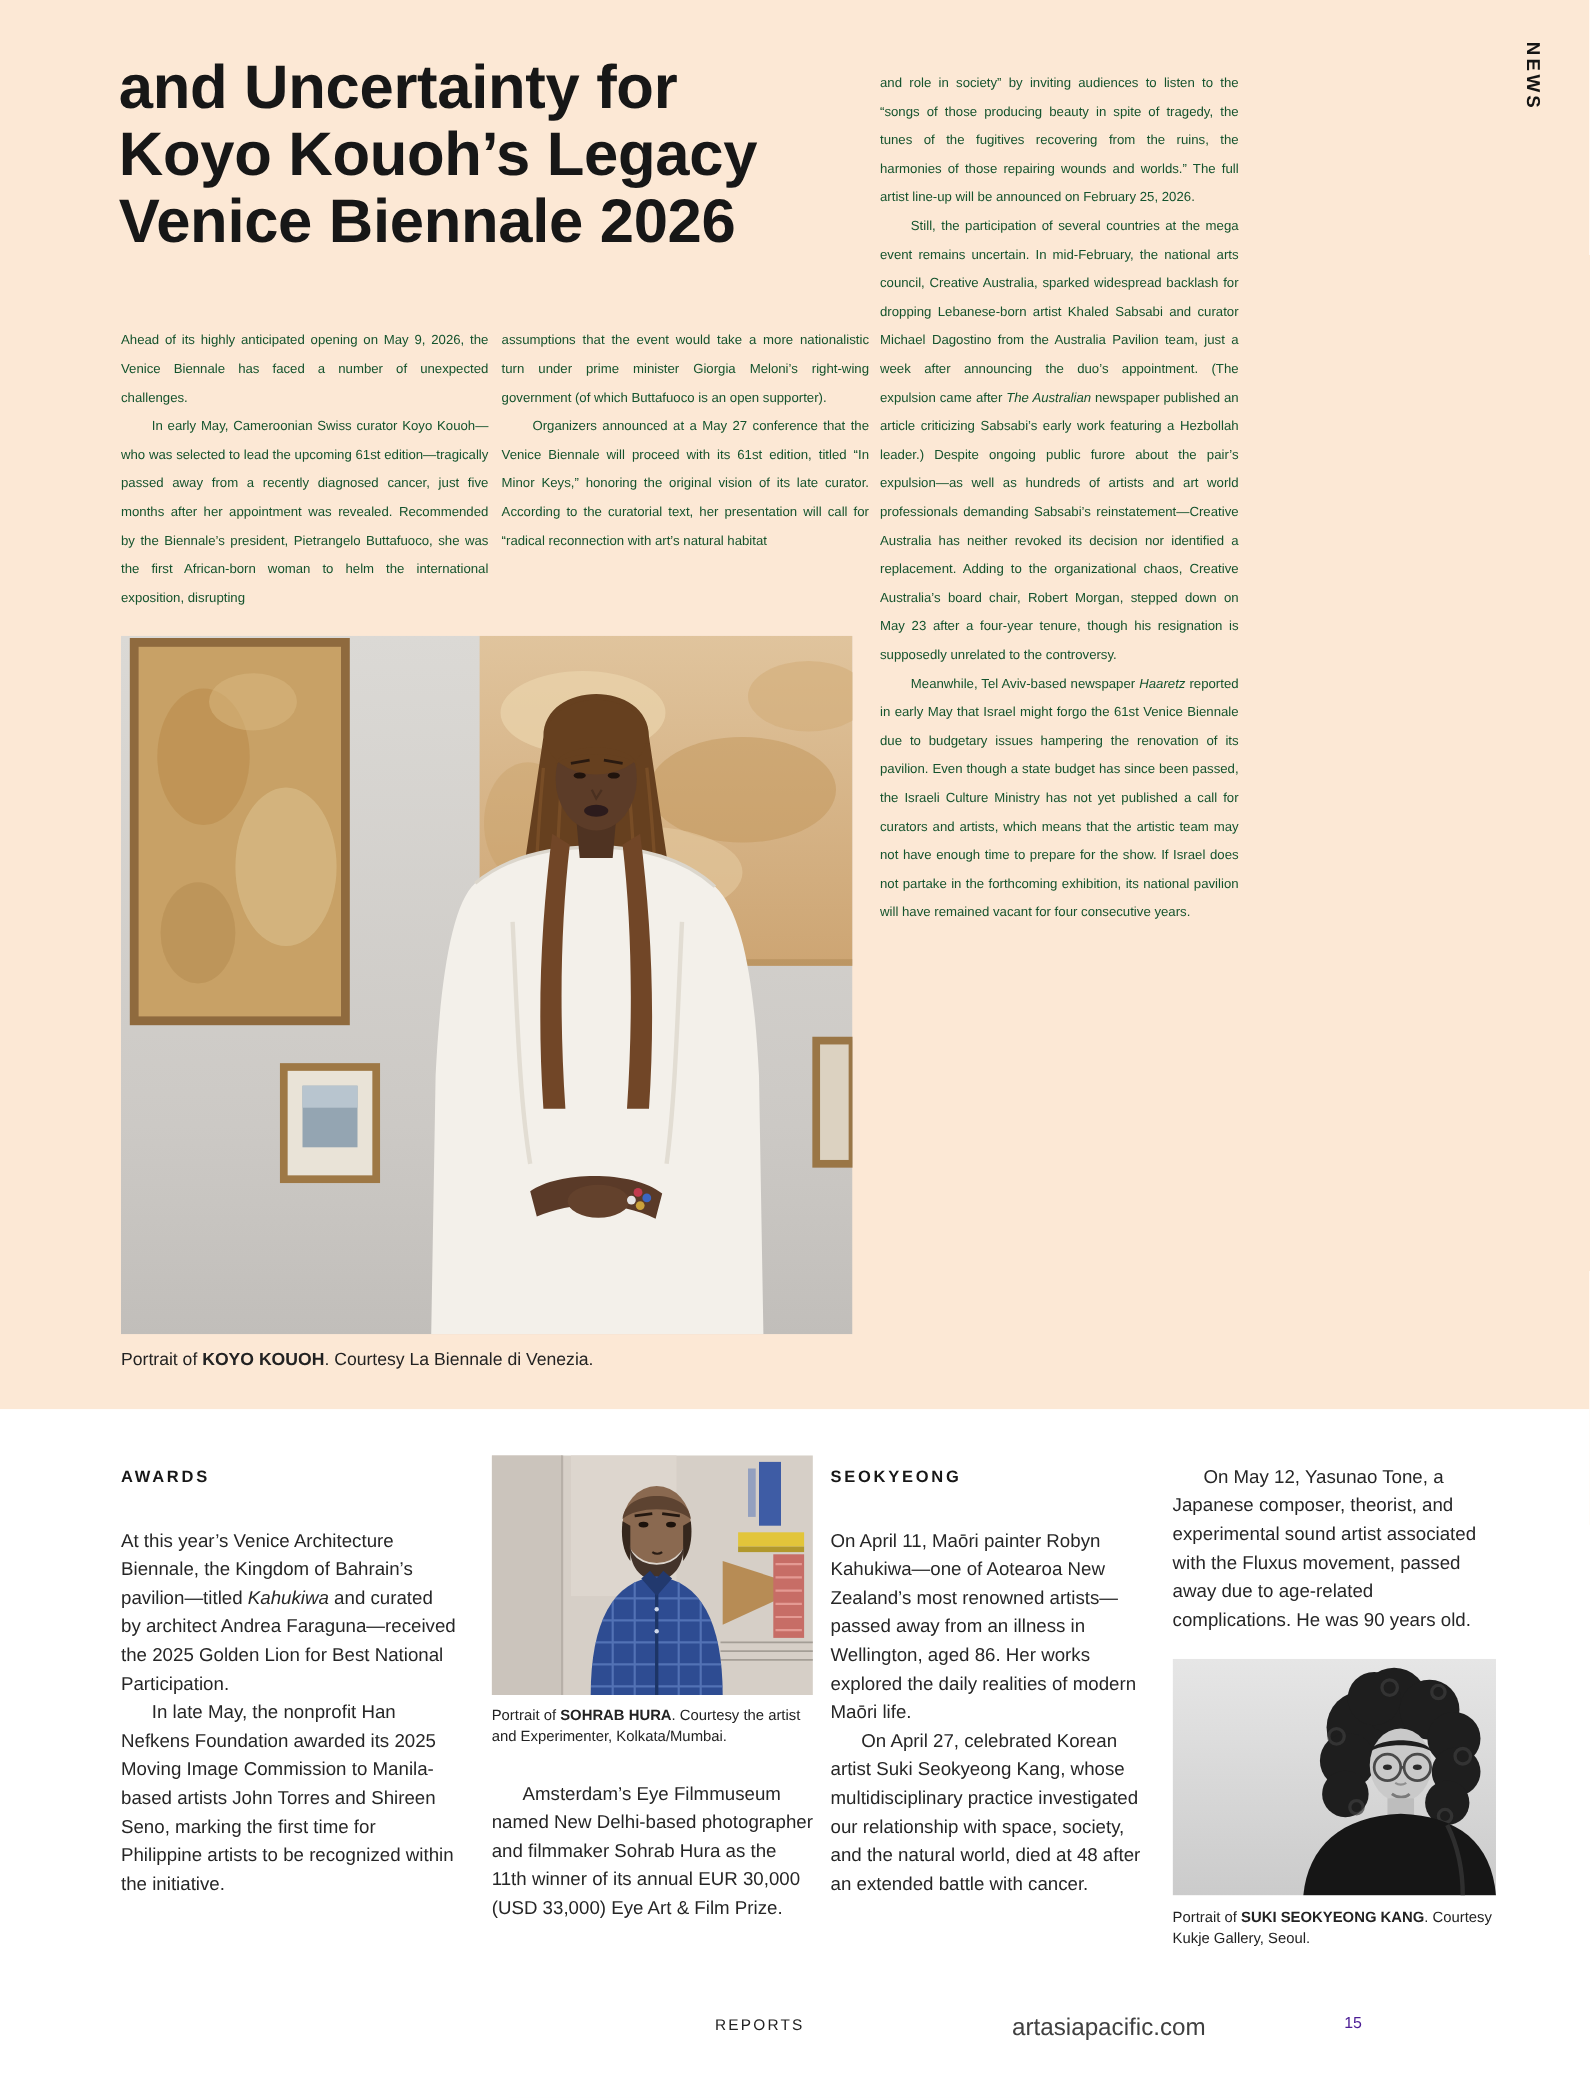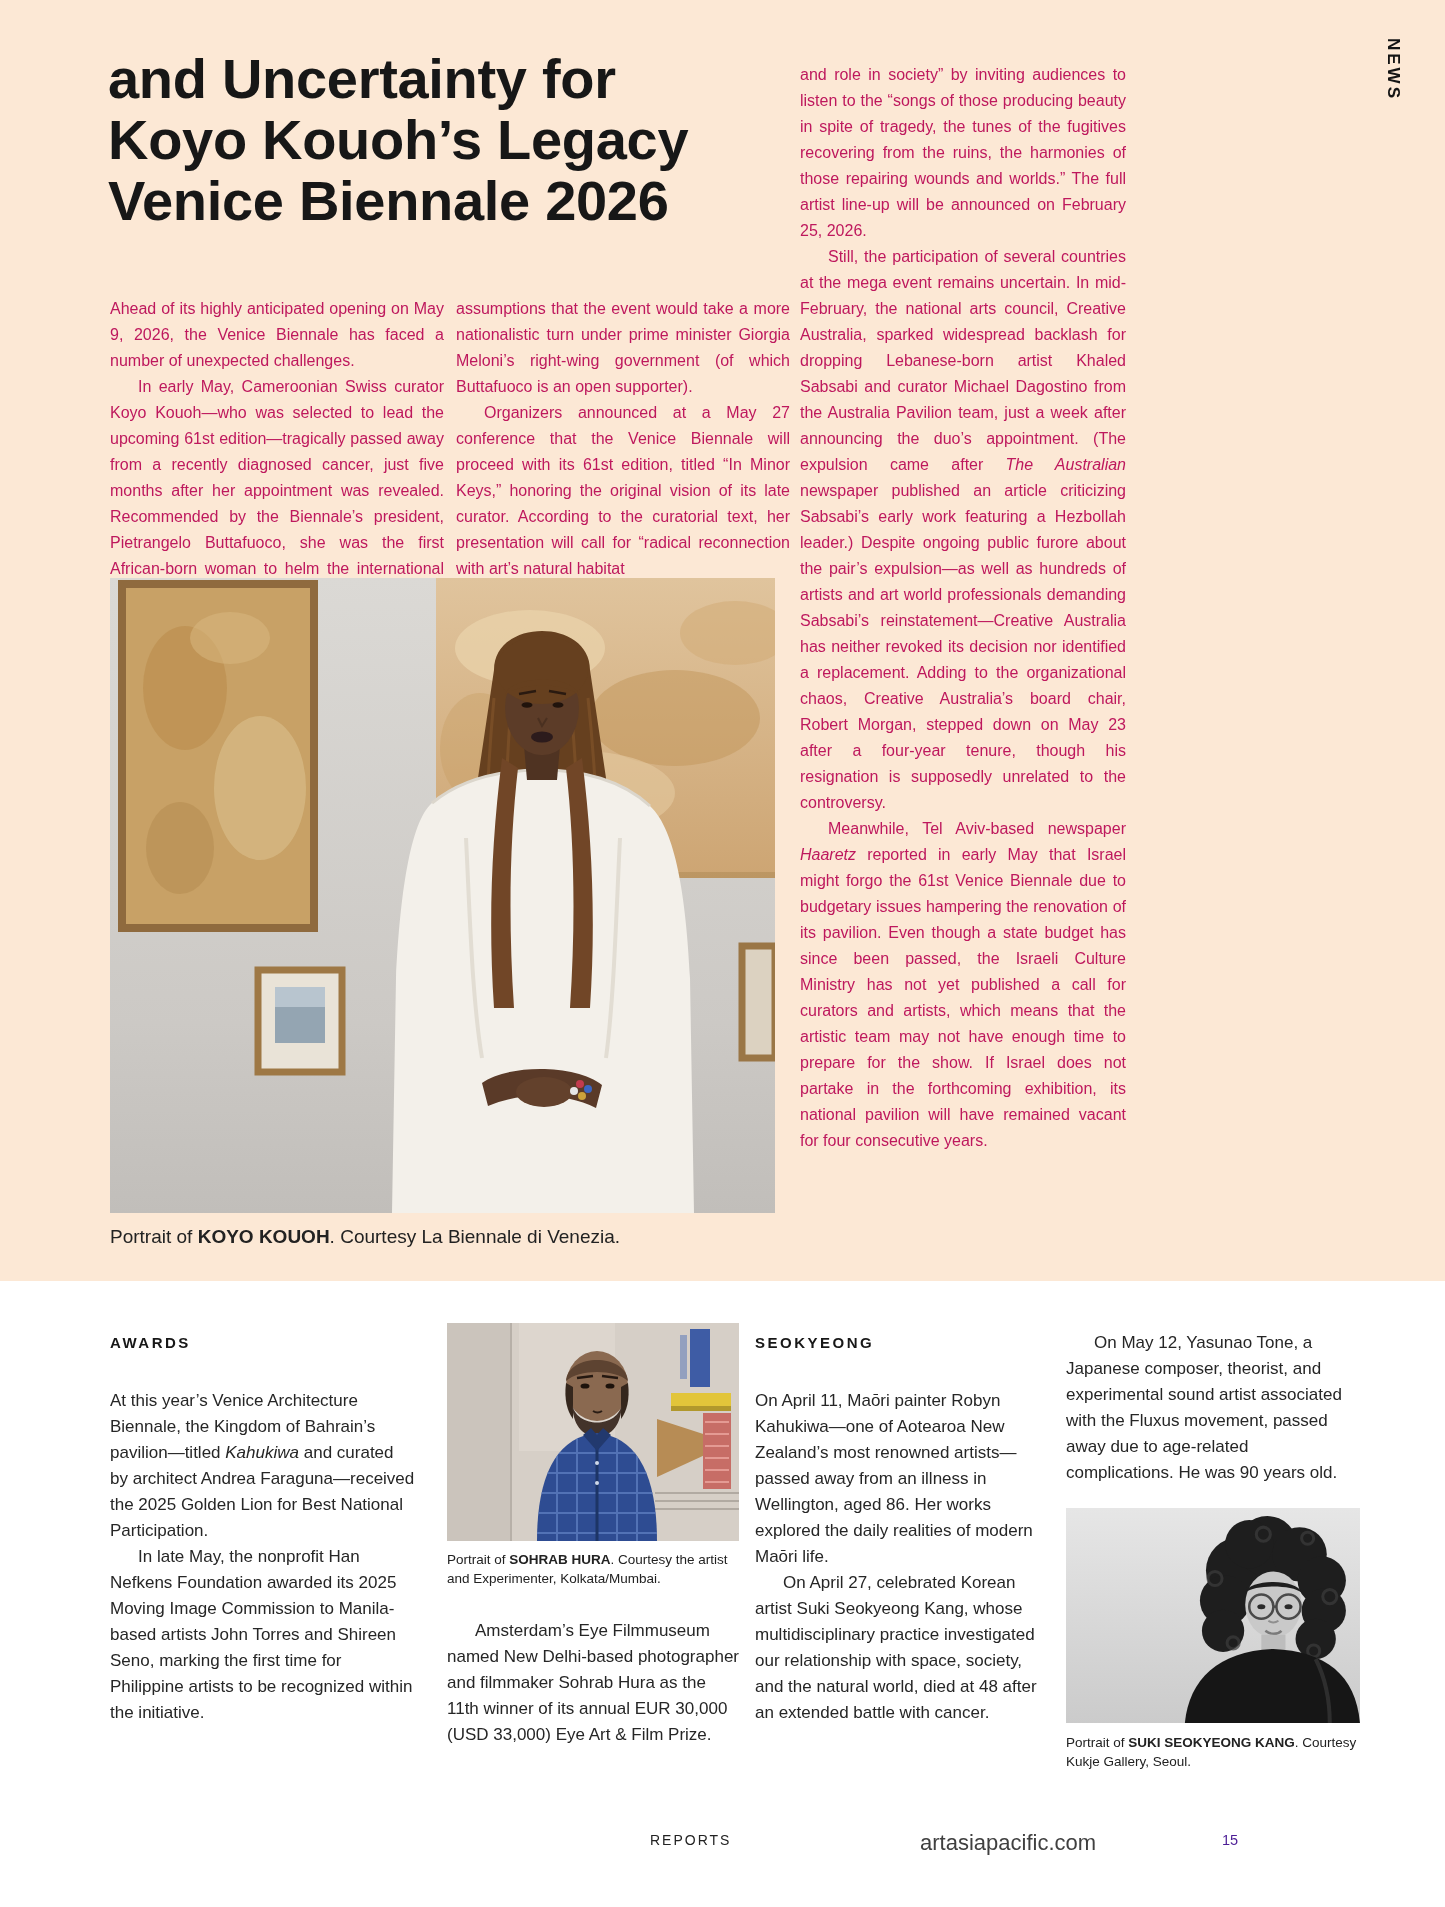--- a/index.html
+++ b/index.html
@@ -10,32 +10,32 @@
   .hero{position:absolute;left:0;top:0;width:1445px;height:1281px;background:#fce8d5;}
   .news-label{
     position:absolute;top:38px;right:42px;writing-mode:vertical-rl;
     font-size:17px;font-weight:700;letter-spacing:3px;color:#141414;
   }
   .headline{
     position:absolute;left:108px;top:48px;margin:0;width:660px;
     font-size:56px;line-height:61px;font-weight:600;letter-spacing:-0.3px;color:#171717;
   }
   .hl{display:block;}
-  .col{position:absolute;width:334px;font-size:16px;line-height:26px;text-align:justify;color:#be185d;}
+  .col{position:absolute;width:334px;font-size:12px;line-height:26px;text-align:justify;color:#14532d;}
   .col1{left:110px;top:296px;}
   .col2{left:456px;top:296px;}
   .col3{left:800px;top:62px;width:326px;}
   .col p,.lcol p{margin:0;}
   p.ind{text-indent:28px;}
   em{font-style:italic;}
   .main-photo{position:absolute;left:110px;top:578px;width:665px;height:635px;margin:0;}
   .main-photo svg,.lphoto svg{display:block;width:100%;height:auto;}
   .caption{font-size:13.5px;line-height:19px;color:#222;}
   .caption b{font-weight:700;}
-  .main-caption{position:absolute;left:110px;top:1227px;margin:0;font-size:19px;}
+  .main-caption{position:absolute;left:110px;top:1227px;margin:0;font-size:16px;}
   .lcol{position:absolute;font-size:17px;line-height:26px;color:#262626;text-align:left;}
   .colA{left:110px;top:1330px;width:306px;}
   .colB{left:447px;top:1323px;width:292px;}
   .colC{left:755px;top:1330px;width:296px;}
   .colD{left:1066px;top:1330px;width:294px;}
   .kicker{margin:0 0 32px 0;font-size:15px;font-weight:700;letter-spacing:2.5px;color:#171717;}
   .lphoto{margin:0;width:100%;}
   .colB .caption{margin-top:9px;}
   .colB .ptext{margin-top:30px;}
   .colD .lphoto{margin-top:22px;}

